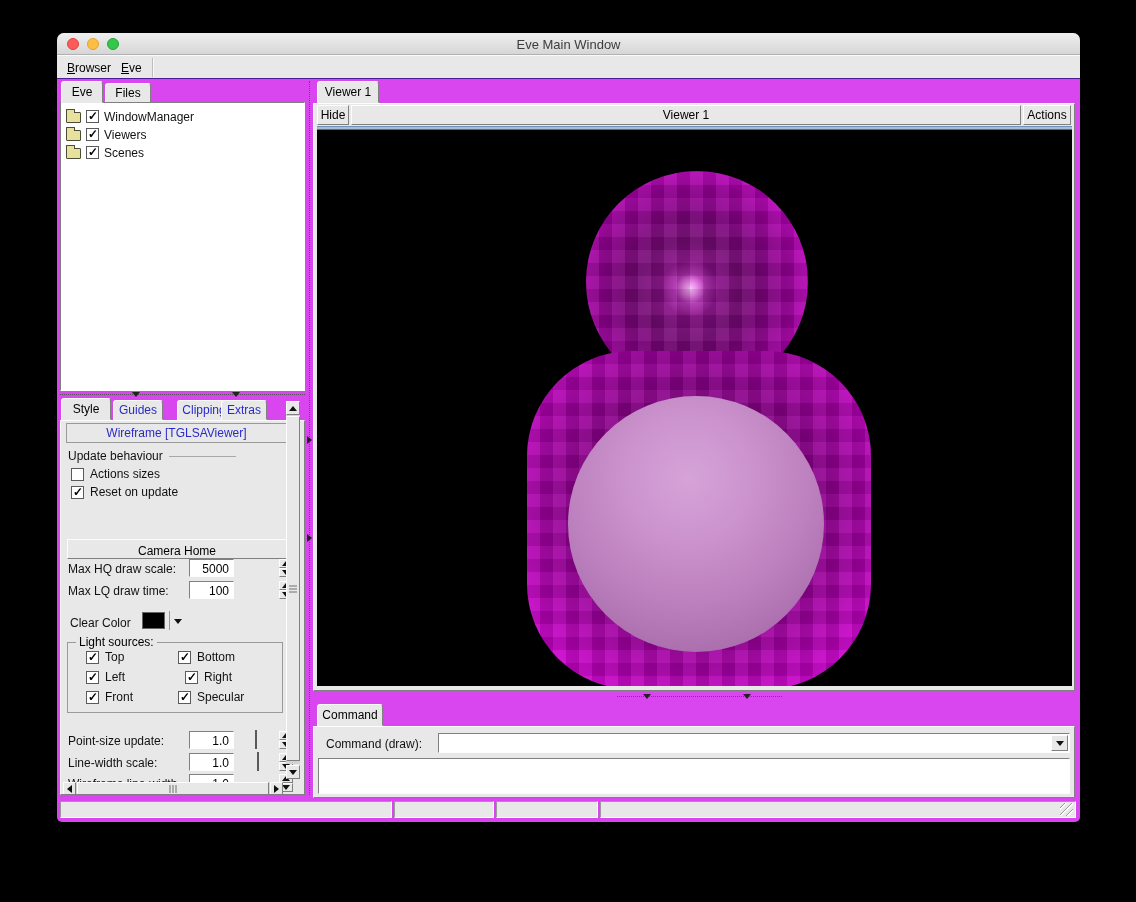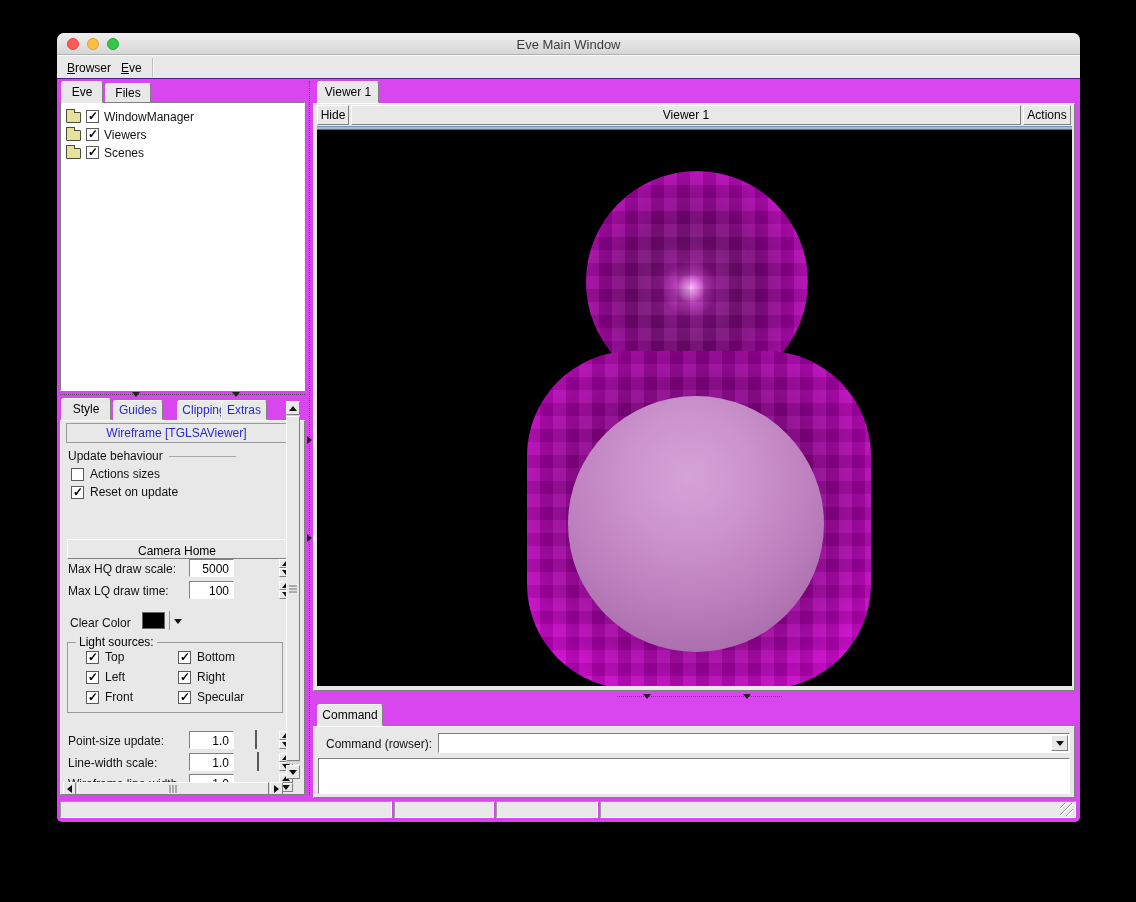--- a/index.html
+++ b/index.html
@@ -244,21 +244,21 @@
         <span class="lbl">Top</span>
       </div>
       <div class="cb-row" style="left:110px; top:7px;">
         <span class="cb checked"></span>
         <span class="lbl">Bottom</span>
       </div>
       <div class="cb-row" style="left:18px; top:27px;">
         <span class="cb checked"></span>
         <span class="lbl">Left</span>
       </div>
-      <div class="cb-row" style="left:110px; top:27px;">
+      <div class="cb-row" style="left:117px; top:27px;">
         <span class="cb checked"></span>
         <span class="lbl">Right</span>
       </div>
       <div class="cb-row" style="left:18px; top:47px;">
         <span class="cb checked"></span>
         <span class="lbl">Front</span>
       </div>
       <div class="cb-row" style="left:110px; top:47px;">
         <span class="cb checked"></span>
         <span class="lbl">Specular</span>
@@ -375,21 +375,21 @@
     <div class="dots"></div>
     <i class="chev-down" style="left:26px;"></i>
     <i class="chev-down" style="left:126px;"></i>
   </div>
 
   <div class="tab active" style="left:260px; top:671px; width:66px; height:22px;">
       <span>Command</span>
     </div>
 
   <div class="abs command-frame t-raised">
-    <div class="lbl abs" style="left:12px; top:10px;">Command (rowser):</div>
+    <div class="lbl abs" style="left:12px; top:10px;">Command (draw):</div>
     <div class="combo">
       <span class="val"></span>
       <span class="dd">
           <i class="tri-down"></i>
         </span>
     </div>
     <div class="cmd-output"><span></span></div>
   </div>
 
   <div class="status-cell" style="left:3px; width:332px;"></div>

